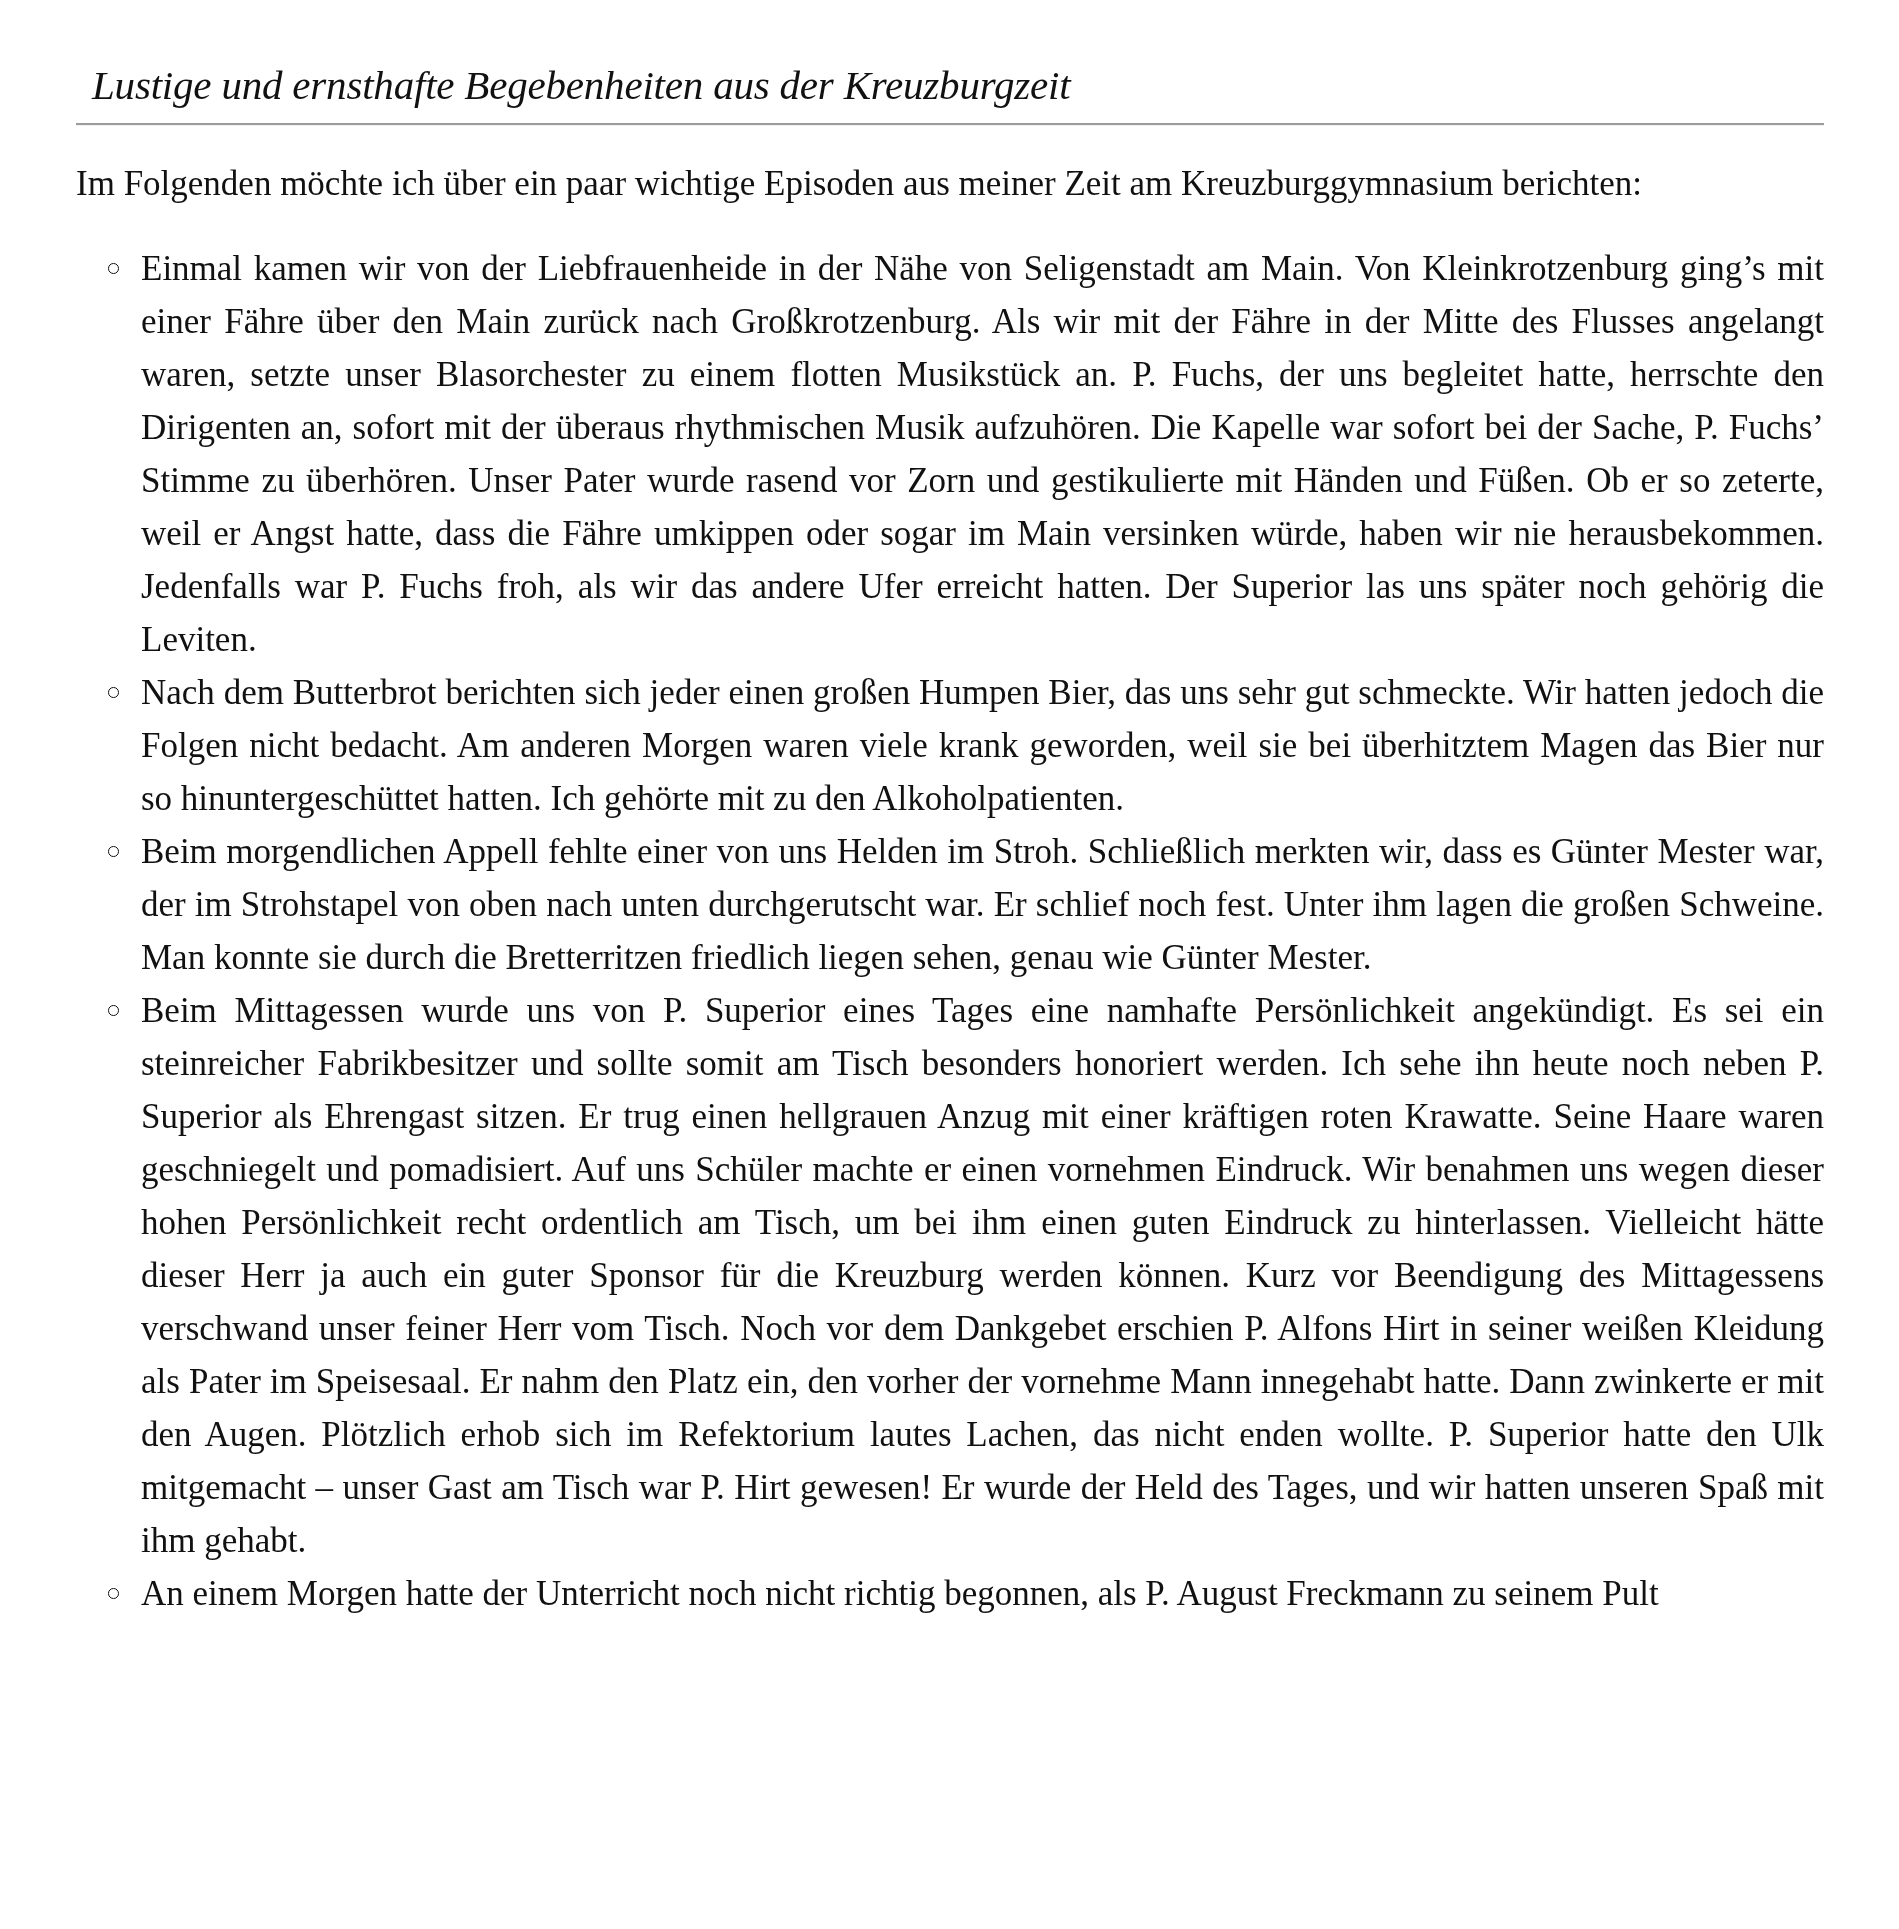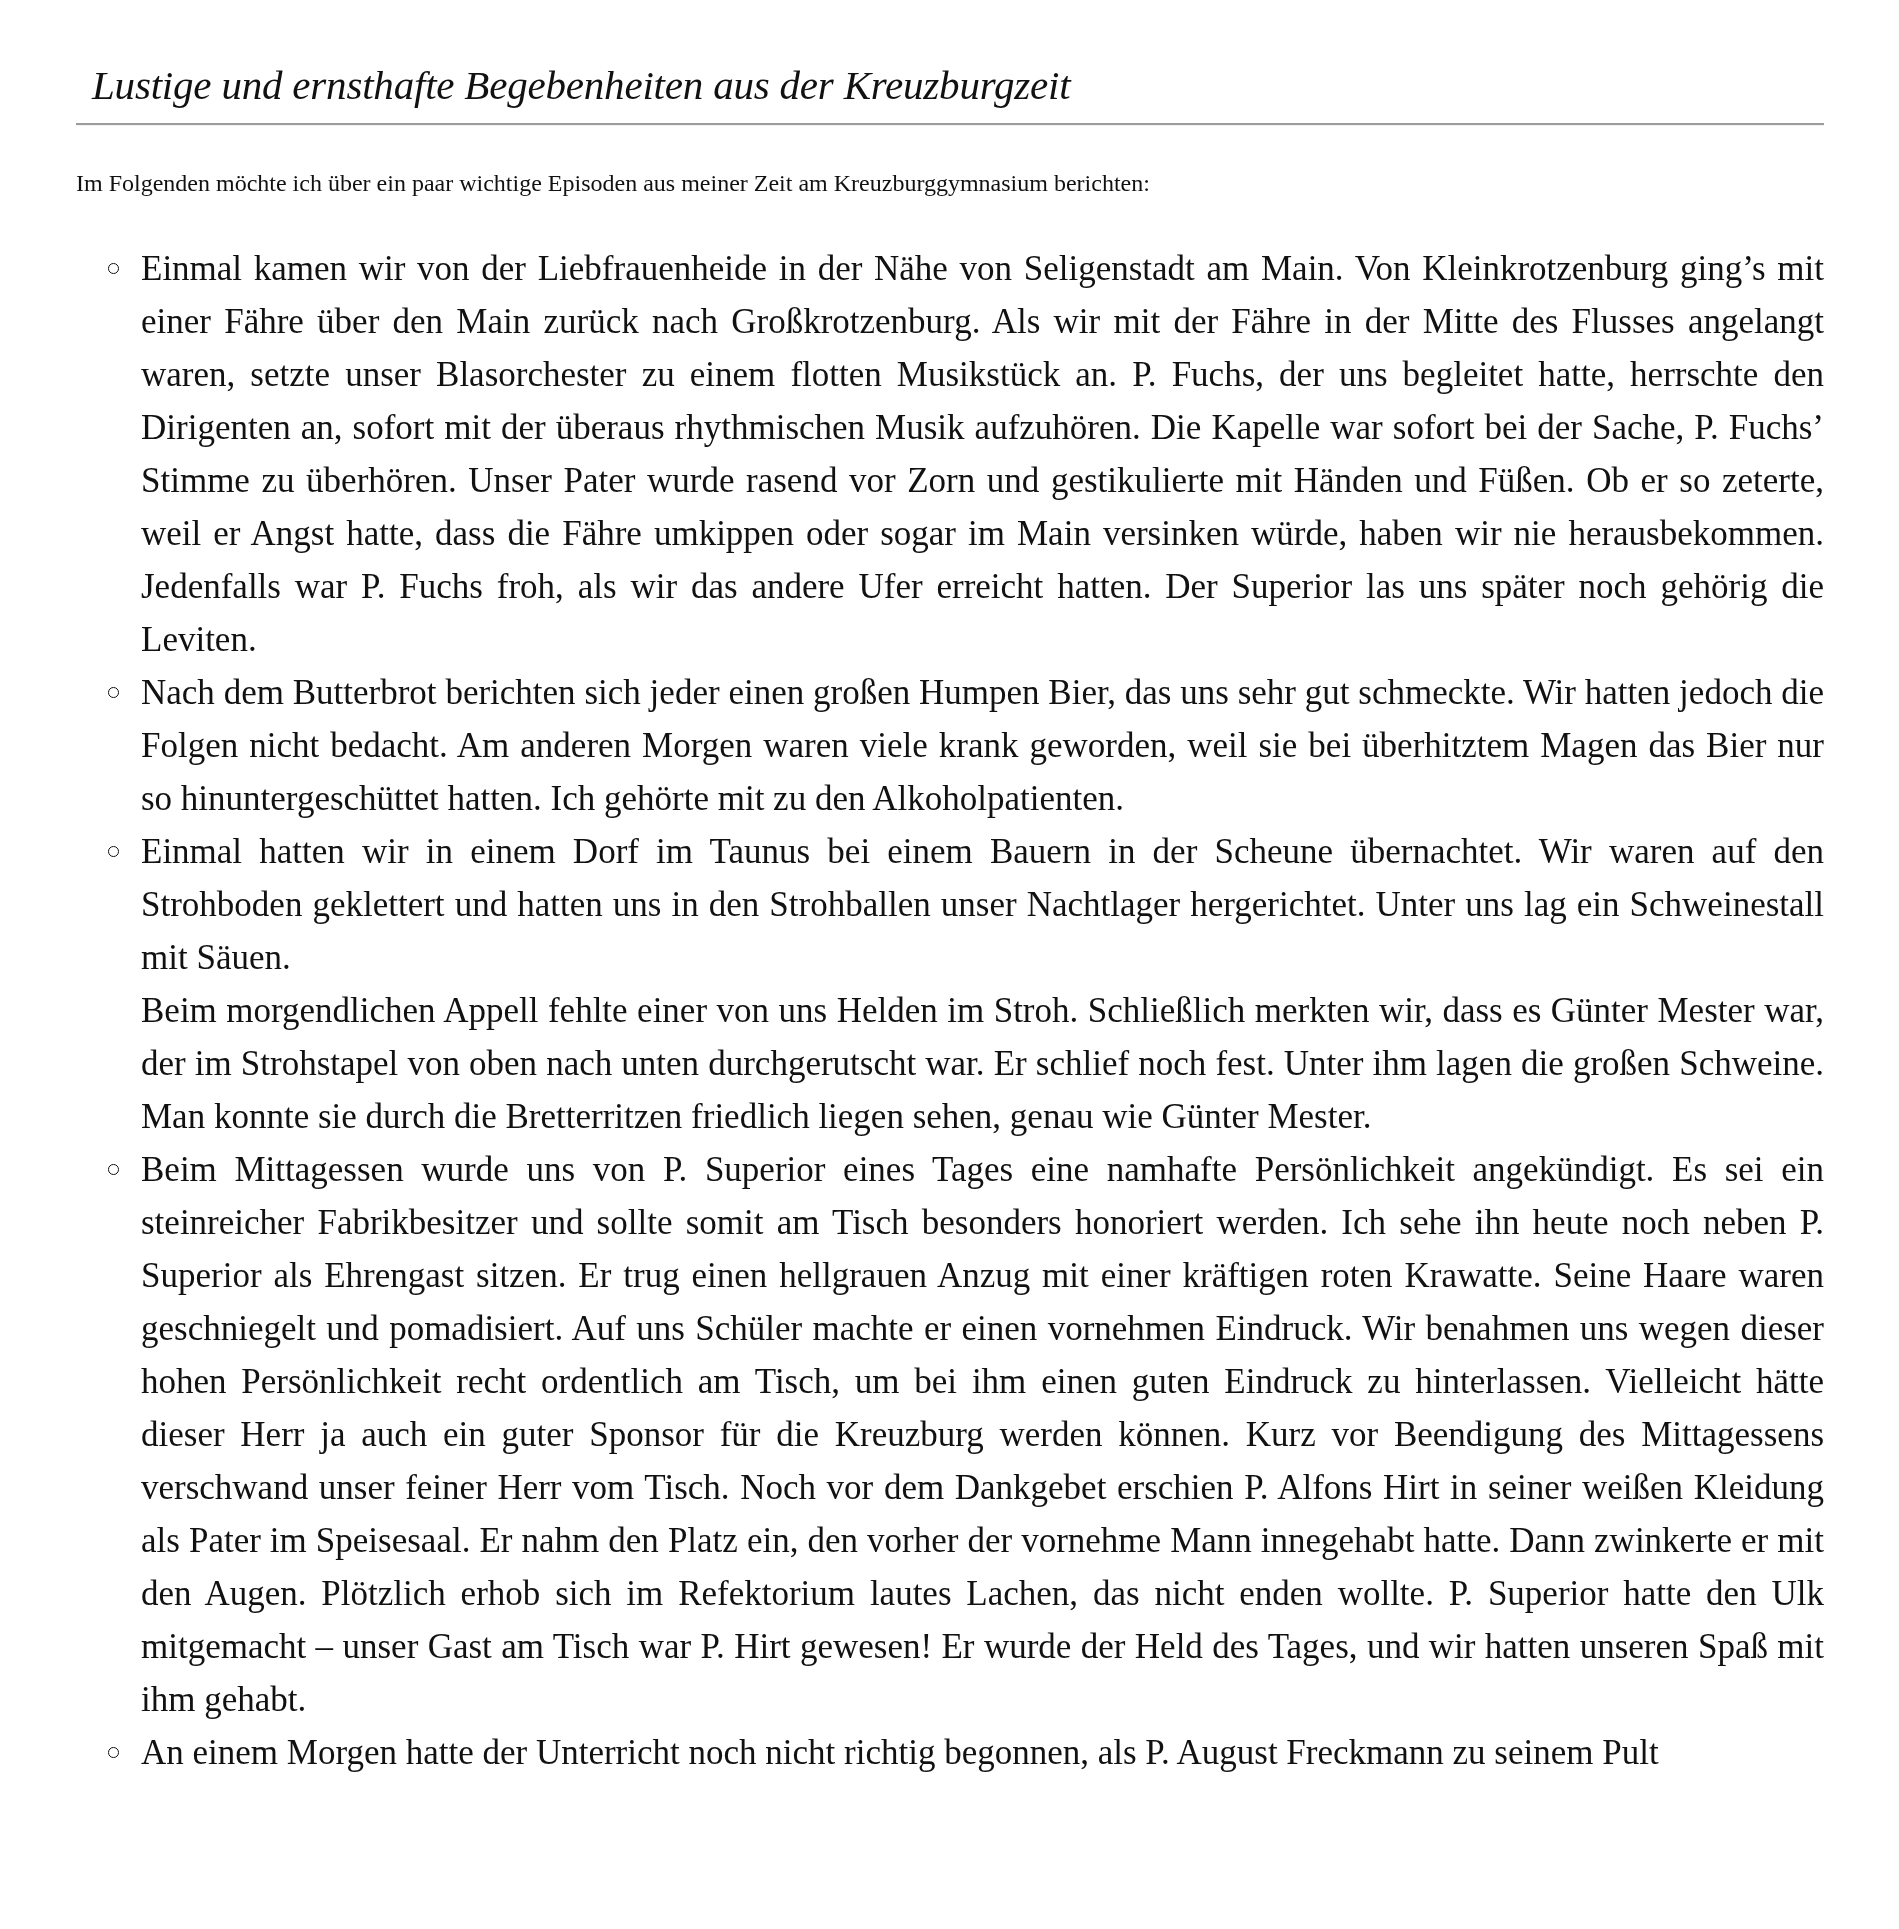--- a/index.html
+++ b/index.html
@@ -42,21 +42,21 @@
       border: 0;
       margin: 0;
       box-shadow: 0 0.8px 0 #eeeeee;
     }
     .intro {
       position: absolute;
       top: 157px;
       left: 0;
       width: 1748px;
       margin: 0;
-      font-size: 24px;
+      font-size: 35px;
       line-height: 53px;
     }
     .list {
       position: absolute;
       top: 242px;
       left: 0;
       width: 1748px;
       margin: 0;
       padding: 0;
       list-style: none;
@@ -100,21 +100,20 @@
     <li class="item">
       <span class="bullet"></span>
       <span class="para last-line-left">Einmal kamen wir von der Liebfrauenheide in der Nähe von Seligenstadt am Main. Von Kleinkrotzenburg ging’s mit einer Fähre über den Main zurück nach Großkrotzenburg. Als wir mit der Fähre in der Mitte des Flusses angelangt waren, setzte unser Blasorchester zu einem flotten Musikstück an. P. Fuchs, der uns begleitet hatte, herrschte den Dirigenten an, sofort mit der überaus rhythmischen Musik aufzuhören. Die Kapelle war sofort bei der Sache, P. Fuchs’ Stimme zu überhören. Unser Pater wurde rasend vor Zorn und gestikulierte mit Händen und Füßen. Ob er so zeterte, weil er Angst hatte, dass die Fähre umkippen oder sogar im Main versinken würde, haben wir nie herausbekommen. Jedenfalls war P. Fuchs froh, als wir das andere Ufer erreicht hatten. Der Superior las uns später noch gehörig die Leviten.</span>
     </li>
     <li class="item">
       <span class="bullet"></span>
       <span class="para last-line-left">Nach dem Butterbrot berichten sich jeder einen großen Humpen Bier, das uns sehr gut schmeckte. Wir hatten jedoch die Folgen nicht bedacht. Am anderen Morgen waren viele krank geworden, weil sie bei überhitztem Magen das Bier nur so hinuntergeschüttet hatten. Ich gehörte mit zu den Alkoholpatienten.</span>
     </li>
     <li class="item">
       <span class="bullet"></span>
-      <span class="para last-line-left">Einmal hatten wir in einem Dorf im Taunus bei einem Bauern in der Scheune übernachtet. Wir waren auf den Strohboden geklettert und hatten uns in den Strohballen unser Nachtlager hergerichtet. Unter uns lag ein Schweinestall mit Säuen.</span>
       <span class="para last-line-left">Beim morgendlichen Appell fehlte einer von uns Helden im Stroh. Schließlich merkten wir, dass es Günter Mester war, der im Strohstapel von oben nach unten durchgerutscht war. Er schlief noch fest. Unter ihm lagen die großen Schweine. Man konnte sie durch die Bretterritzen friedlich liegen sehen, genau wie Günter Mester.</span>
     </li>
     <li class="item">
       <span class="bullet"></span>
       <span class="para last-line-left">Beim Mittagessen wurde uns von P. Superior eines Tages eine namhafte Persönlichkeit angekündigt. Es sei ein steinreicher Fabrikbesitzer und sollte somit am Tisch besonders honoriert werden. Ich sehe ihn heute noch neben P. Superior als Ehrengast sitzen. Er trug einen hellgrauen Anzug mit einer kräftigen roten Krawatte. Seine Haare waren geschniegelt und pomadisiert. Auf uns Schüler machte er einen vornehmen Eindruck. Wir benahmen uns wegen dieser hohen Persönlichkeit recht ordentlich am Tisch, um bei ihm einen guten Eindruck zu hinterlassen. Vielleicht hätte dieser Herr ja auch ein guter Sponsor für die Kreuzburg werden können. Kurz vor Beendigung des Mittagessens verschwand unser feiner Herr vom Tisch. Noch vor dem Dankgebet erschien P. Alfons Hirt in seiner weißen Kleidung als Pater im Speisesaal. Er nahm den Platz ein, den vorher der vornehme Mann innegehabt hatte. Dann zwinkerte er mit den Augen. Plötzlich erhob sich im Refektorium lautes Lachen, das nicht enden wollte. P. Superior hatte den Ulk mitgemacht – unser Gast am Tisch war P. Hirt gewesen! Er wurde der Held des Tages, und wir hatten unseren Spaß mit ihm gehabt.</span>
     </li>
     <li class="item">
       <span class="bullet"></span>
       <span class="para">An einem Morgen hatte der Unterricht noch nicht richtig begonnen, als P. August Freckmann zu seinem Pult</span>
     </li>

